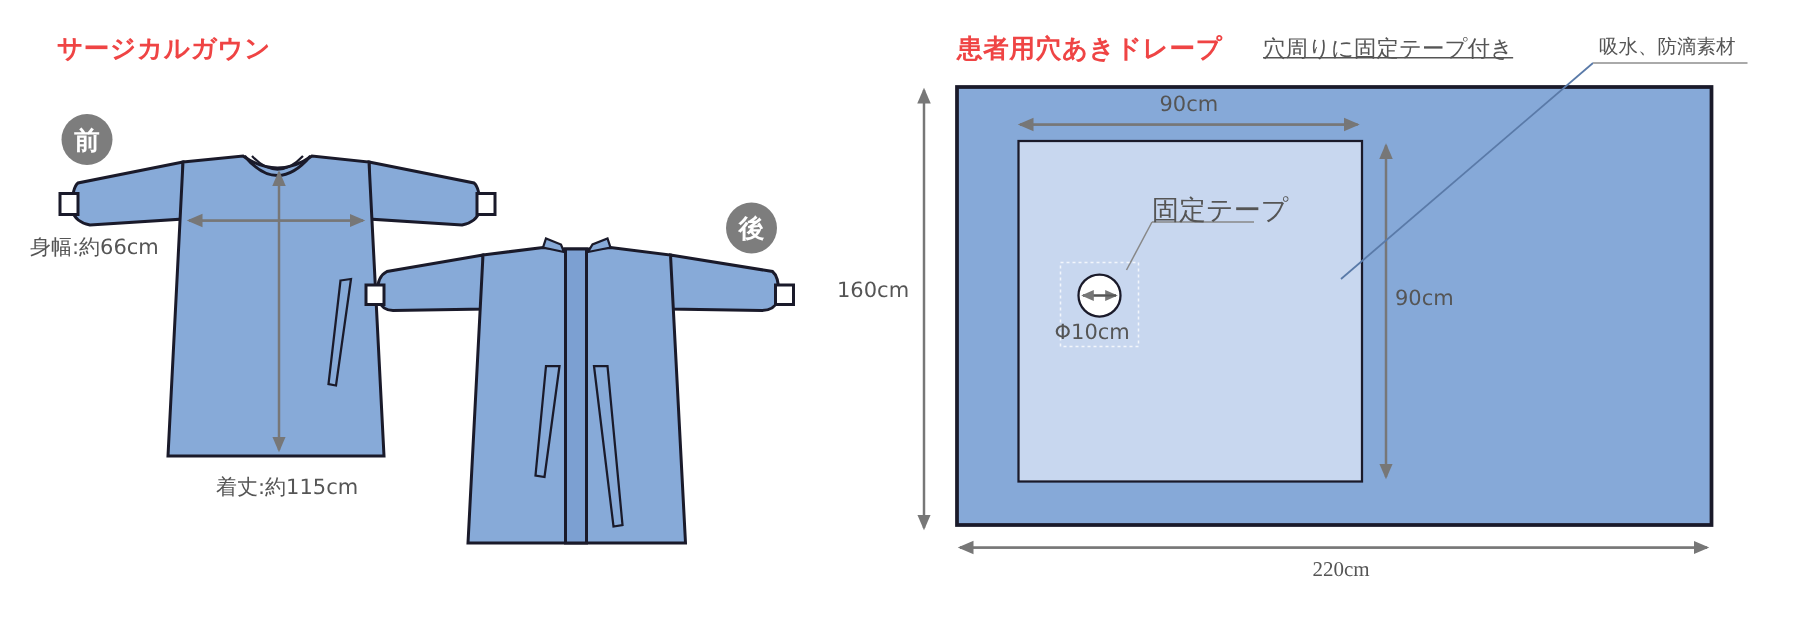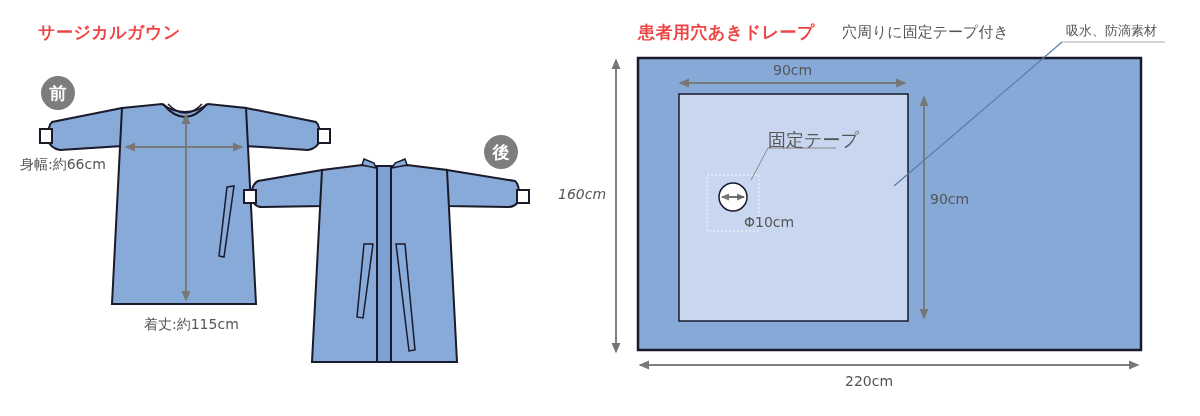--- a/index.html
+++ b/index.html
@@ -93,20 +93,20 @@
   </g>
 </svg>
 
 <div class="abs title" style="left:38px; top:21px;">サージカルガウン</div>
 <div class="abs badge" style="left:41px; top:76px;">前</div>
 <div class="abs badge" style="left:484px; top:135px;">後</div>
 <div class="abs label" style="left:20px; top:156px;">身幅:約66cm</div>
 <div class="abs label" style="left:144px; top:316px;">着丈:約115cm</div>
 
 <div class="abs title" style="left:638px; top:21px;">患者用穴あきドレープ</div>
-<div class="abs subtitle" style="left:842px; top:23px;">穴周りに固定テープ付き</div>
+<div class="abs subtitle" style="left:842px; top:23px;text-decoration:underline;">穴周りに固定テープ付き</div>
 <div class="abs label" style="left:1066px; top:22px; font-size:13px;">吸水、防滴素材</div>
 <div class="abs label" style="left:773px; top:62px;">90cm</div>
 <div class="abs label" style="left:930px; top:191px;">90cm</div>
-<div class="abs label" style="left:558px; top:186px;font-style:italic;">160cm</div>
-<div class="abs label" style="left:845px; top:373px;">220cm</div>
+<div class="abs label" style="left:558px; top:186px;">160cm</div>
+<div class="abs label" style="left:875px; top:373px;font-family:Liberation Serif, serif;">220cm</div>
 <div class="abs label" style="left:768px; top:128px; font-size:18px;">固定テープ</div>
-<div class="abs label" style="left:744px; top:214px;">Φ10cm</div>
+<div class="abs label" style="left:703px; top:214px;">Φ10cm</div>
 
 </body></html>

